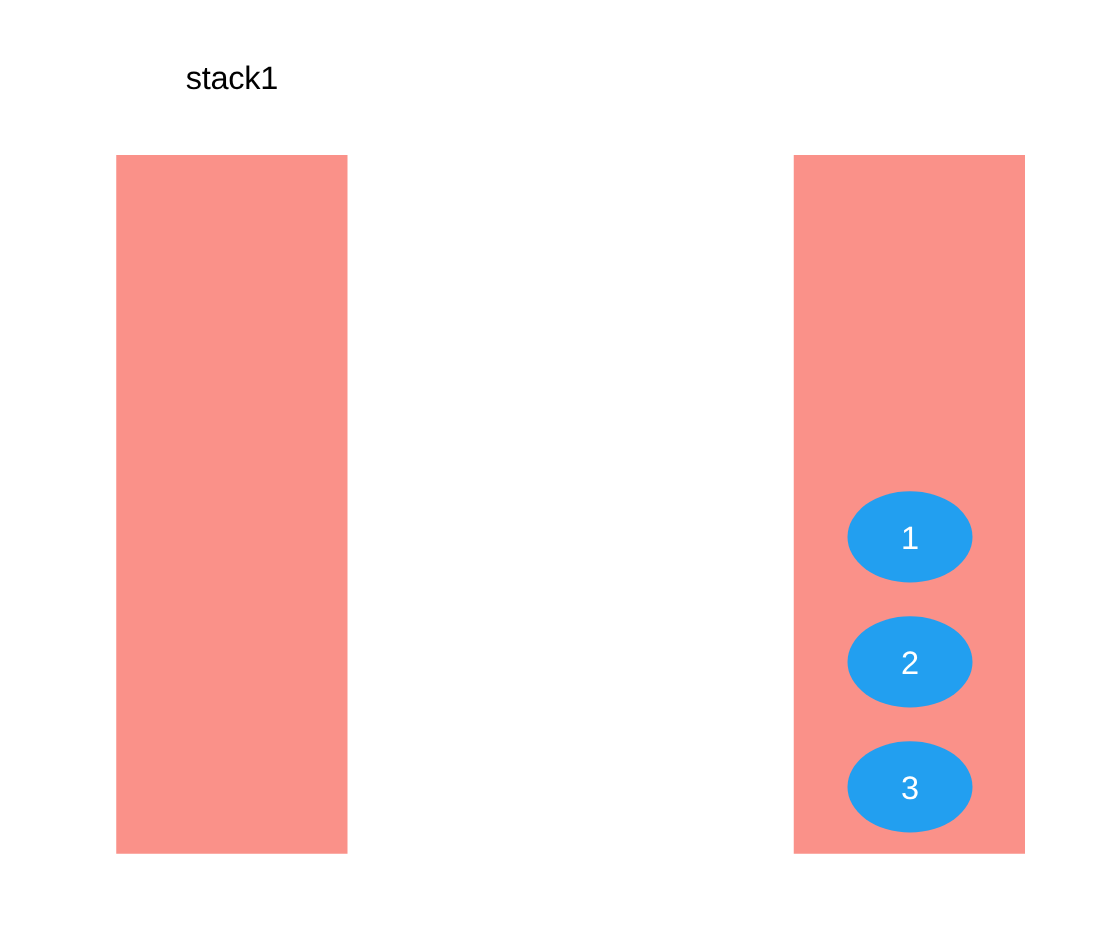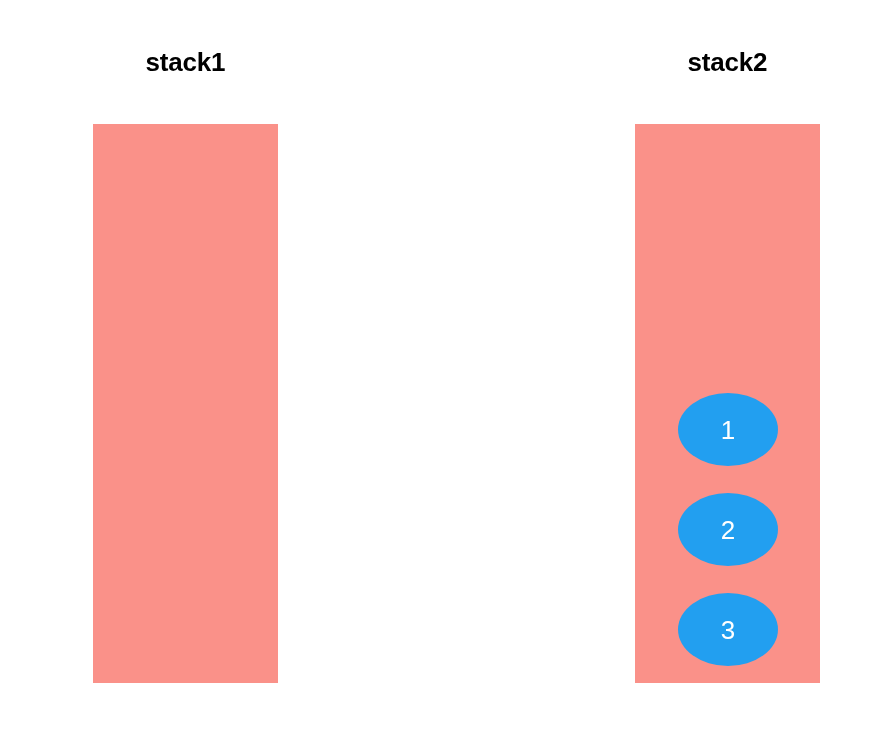--- a/index.html
+++ b/index.html
@@ -25,21 +25,21 @@
     width: 185px;
     height: 748px;
   }
   .stack-label {
     position: absolute;
     top: 49px;
     left: 0;
     width: 185px;
     text-align: center;
     font-size: 26px;
-    font-weight: bold;
+    font-weight: normal;
     color: #000000;
     letter-spacing: -0.2px;
     line-height: 1;
     white-space: nowrap;
   }
   .stack-column {
     position: absolute;
     top: 124px;
     left: 0;
     width: 185px;
@@ -74,21 +74,20 @@
 
 <div id="canvas">
 
   <div class="stack-group" id="stack-group-1" style="left: 93px;">
     <div class="stack-label">stack1</div>
     <div class="stack-column"></div>
     <div class="stack-items" id="stack-items-1"></div>
   </div>
 
   <div class="stack-group" id="stack-group-2" style="left: 635px;">
-    <div class="stack-label">stack2</div>
     <div class="stack-column"></div>
     <div class="stack-items" id="stack-items-2">
         <div class="stack-item" style="top: 269px;">1</div>
         <div class="stack-item" style="top: 369px;">2</div>
         <div class="stack-item" style="top: 469px;">3</div>
       </div>
   </div>
 
 </div>
 

